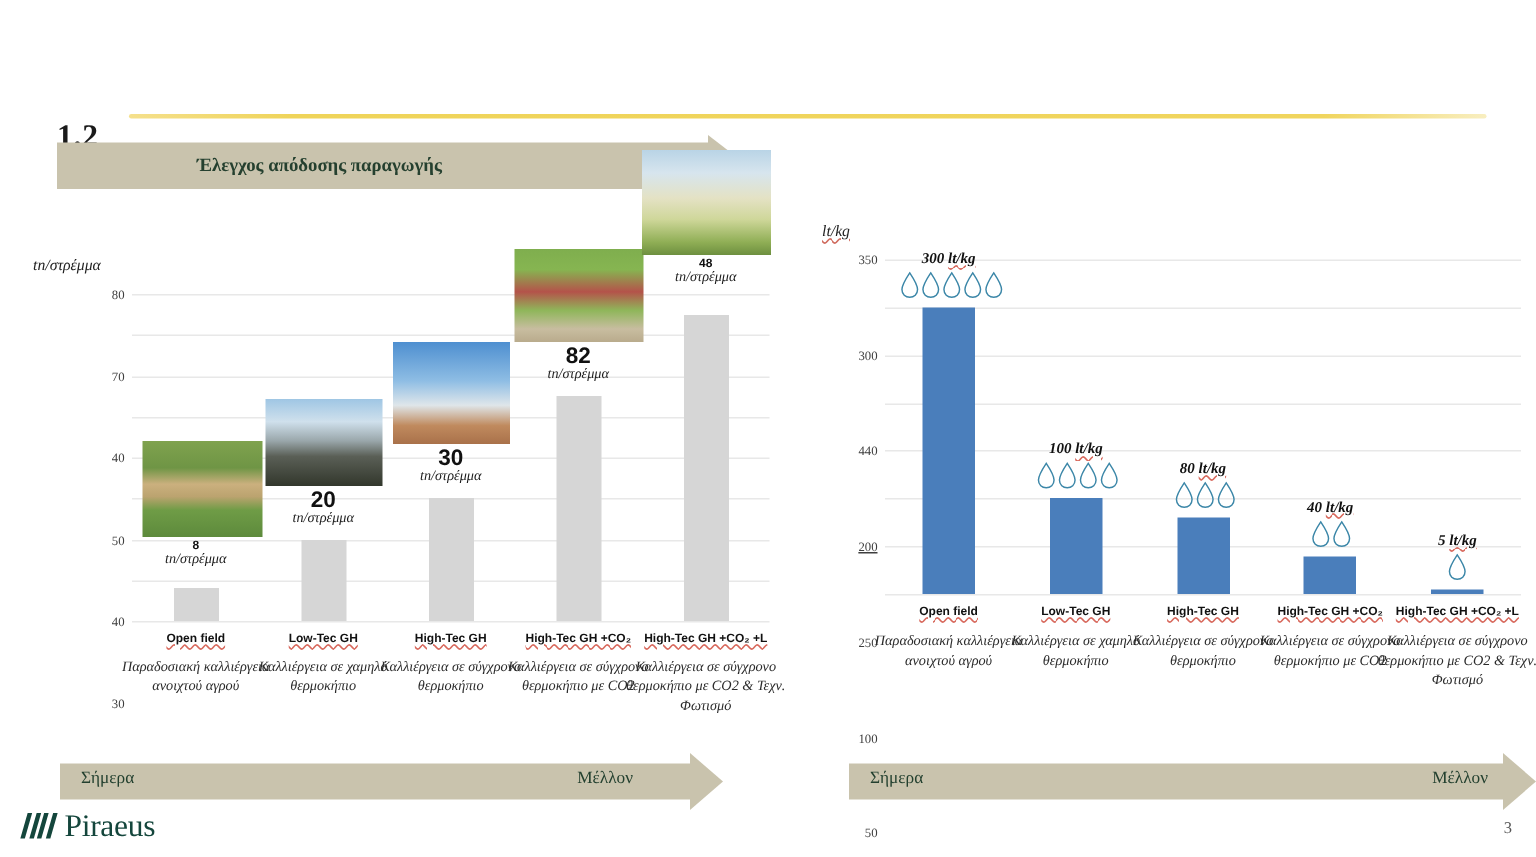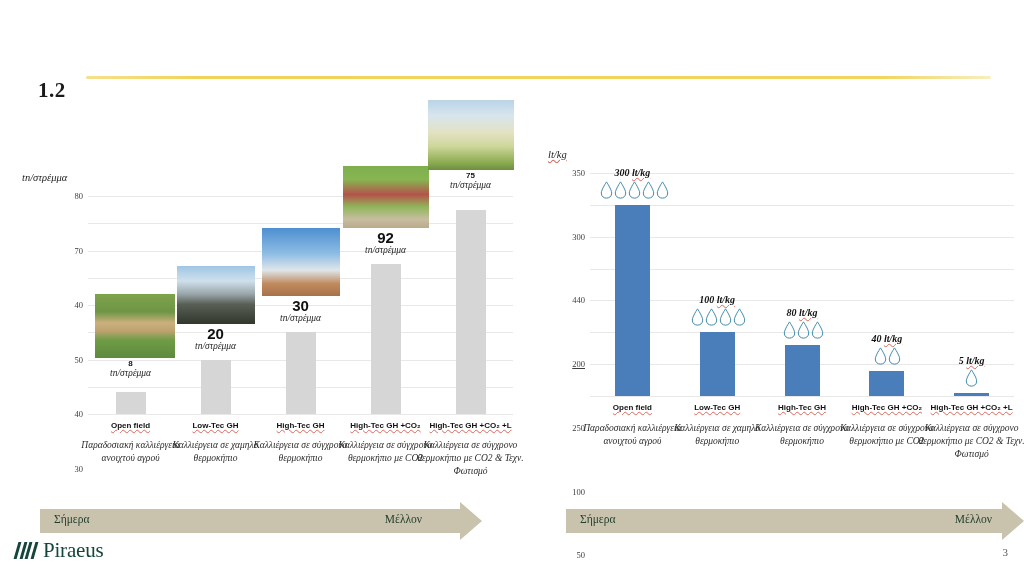--- a/index.html
+++ b/index.html
@@ -170,20 +170,25 @@
   }
 </style>
 </head>
 <body>
 
 <div class="slide">
 
   <div class="slide-num">1.2</div>
   <div class="title-rule"></div>
 
+  <div class="banner" id="banner-left">
+    <div class="body"></div>
+    <div class="head"></div>
+    <span>Έλεγχος απόδοσης παραγωγής</span>
+  </div>
 
   <div class="chart" id="chart-yield" style="left:30px; top:160px; width:490px; height:260px;">
     <div class="axis-unit" style="left:-8px; top:12px;">tn/στρέμμα</div>
     <div class="plot" id="plot-yield" style="left:58px; top:36px; width:425px; height:218px;">
         <div class="gridline" style="top:218px;"></div>
         <div class="gridline" style="top:190.75px;"></div>
         <div class="gridline" style="top:163.5px;">
           <div class="axis-tick" style="top:163.5px;">20</div>
         </div>
         <div class="gridline" style="top:136.25px;">
@@ -217,27 +222,27 @@
         <div class="cat-label" style="left:75.5px; top:226px; width:104px;"><span class="sq">Low-Tec GH</span></div>
         <div class="cat-desc" style="left:72.5px; top:243px; width:110px;">Καλλιέργεια σε χαμηλό θερμοκήπιο</div>
         <div class="bar gray" style="left:197.5px; width:30px; height:81.75px;"></div>
         <div class="photo" style="left:173.5px; top:32.25px; width:78px; height:68px; background:linear-gradient(180deg,#4e8fd0 0%,#8ebde4 38%,#dfe6ea 62%,#c08a5e 82%,#a9714a 100%);"></div>
         <div class="val-big" style="left:172.5px; top:101.25px; width:80px; font-size:15px;">30</div>
         <div class="val-unit" style="left:167.5px; top:117.25px; width:90px;">tn/στρέμμα</div>
         <div class="cat-label" style="left:160.5px; top:226px; width:104px;"><span class="sq">High-Tec GH</span></div>
         <div class="cat-desc" style="left:157.5px; top:243px; width:110px;">Καλλιέργεια σε σύγχρονο θερμοκήπιο</div>
         <div class="bar gray" style="left:282.5px; width:30px; height:149.875px;"></div>
         <div class="photo" style="left:254.5px; top:-29.875px; width:86px; height:62px; background:linear-gradient(180deg,#7fae4e 0%,#86b551 22%,#b4534a 46%,#8fb65a 66%,#c8bda0 86%,#b9ab8c 100%);"></div>
-        <div class="val-big" style="left:257.5px; top:33.125px; width:80px; font-size:15px;">92</div>
+        <div class="val-big" style="left:257.5px; top:33.125px; width:80px; font-size:15px;">82</div>
         <div class="val-unit" style="left:252.5px; top:49.125px; width:90px;">tn/στρέμμα</div>
         <div class="cat-label" style="left:245.5px; top:226px; width:104px;"><span class="sq">High-Tec GH +CO₂</span></div>
         <div class="cat-desc" style="left:242.5px; top:243px; width:110px;">Καλλιέργεια σε σύγχρονο θερμοκήπιο με CO2</div>
         <div class="bar gray" style="left:367.5px; width:30px; height:204.375px;"></div>
         <div class="photo" style="left:339.5px; top:-96.375px; width:86px; height:70px; background:linear-gradient(180deg,#b9d4e6 0%,#d7e5ee 22%,#e4e2c4 46%,#cfd79a 66%,#8fae55 88%,#6d8f3f 100%);"></div>
-        <div class="val-big" style="left:342.5px; top:-25.375px; width:80px; font-size:8px;">75</div>
+        <div class="val-big" style="left:342.5px; top:-25.375px; width:80px; font-size:8px;">48</div>
         <div class="val-unit" style="left:337.5px; top:-16.375px; width:90px;">tn/στρέμμα</div>
         <div class="cat-label" style="left:330.5px; top:226px; width:104px;"><span class="sq">High-Tec GH +CO₂ +L</span></div>
         <div class="cat-desc" style="left:327.5px; top:243px; width:110px;">Καλλιέργεια σε σύγχρονο θερμοκήπιο με CO2 &amp; Τεχν. Φωτισμό</div>
       </div>
   </div>
 
   <div class="chart" id="chart-water" style="left:548px; top:145px; width:476px; height:260px;">
     <div class="axis-unit underlined" style="left:0px; top:4px;">lt/kg</div>
     <div class="plot" id="plot-water" style="left:42px; top:28px; width:424px; height:223px;">
         <div class="gridline" style="top:223px;"></div>

